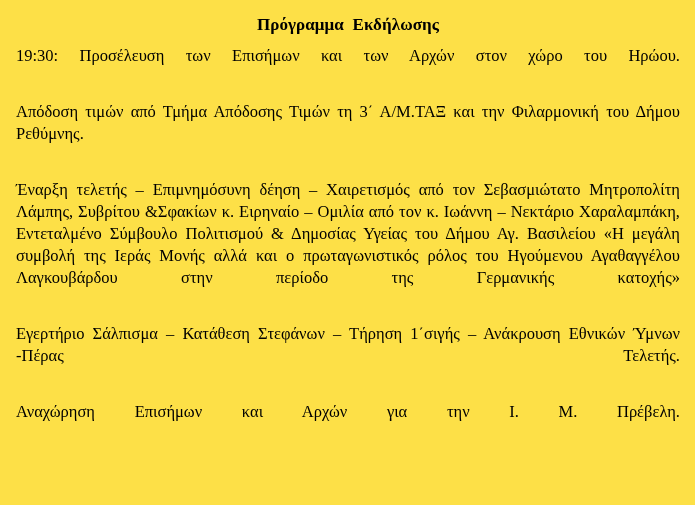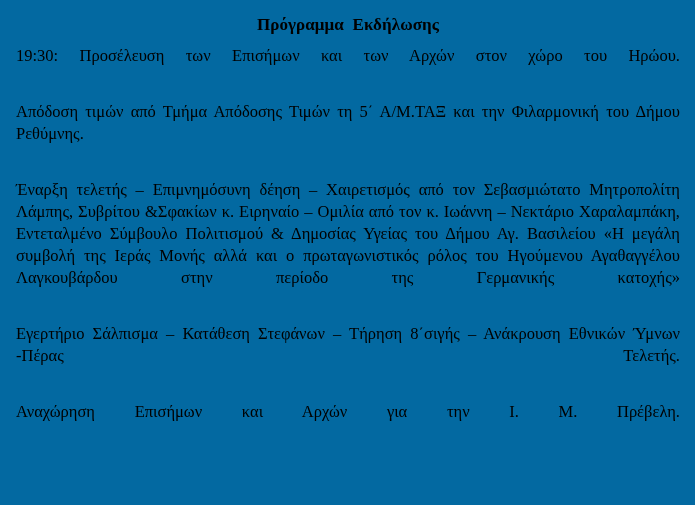--- a/index.html
+++ b/index.html
@@ -13,21 +13,21 @@
     overflow: hidden;
     font-family: "Liberation Serif", "DejaVu Serif", serif;
     color: #000000;
     -webkit-font-smoothing: antialiased;
   }
   #document-page {
     box-sizing: border-box;
     width: 695px;
     height: 505px;
     padding: 14px 15px 0 16px;
-    background: #0369a1;
+    background: #fde047;
   }
   #doc-title {
     text-align: center;
     font-size: 17px;
     font-weight: bold;
     line-height: 22px;
     margin: 0 0 9px 0;
     letter-spacing: 0.1px;
     white-space: pre;
   }
@@ -53,21 +53,21 @@
 </head>
 <body>
 
 <div id="document-page">
 
   <h1 id="doc-title">Πρόγραμμα  Εκδήλωσης</h1>
 
   <p class="para">19:30: Προσέλευση των Επισήμων και των Αρχών στον χώρο του Ηρώου.</p>
 
 
-  <p class="para">Απόδοση τιμών από Τμήμα Απόδοσης Τιμών τη 5΄ Α/Μ.ΤΑΞ και την Φιλαρμονική του Δήμου Ρεθύμνης.</p>
+  <p class="para">Απόδοση τιμών από Τμήμα Απόδοσης Τιμών τη 3΄ Α/Μ.ΤΑΞ και την Φιλαρμονική του Δήμου Ρεθύμνης.</p>
 
   <p class="para">Έναρξη τελετής – Επιμνημόσυνη δέηση – Χαιρετισμός από τον Σεβασμιώτατο Μητροπολίτη Λάμπης, Συβρίτου &amp;Σφακίων κ. Ειρηναίο – Ομιλία από τον κ. Ιωάννη – Νεκτάριο Χαραλαμπάκη, Εντεταλμένο Σύμβουλο Πολιτισμού &amp; Δημοσίας Υγείας του Δήμου Αγ. Βασιλείου «Η μεγάλη συμβολή της Ιεράς Μονής αλλά και ο πρωταγωνιστικός ρόλος του Ηγούμενου Αγαθαγγέλου Λαγκουβάρδου στην περίοδο της Γερμανικής κατοχής»</p>
 
-  <p class="para">Εγερτήριο Σάλπισμα – Κατάθεση Στεφάνων – Τήρηση 8΄σιγής – Ανάκρουση Εθνικών Ύμνων -Πέρας Τελετής.</p>
+  <p class="para">Εγερτήριο Σάλπισμα – Κατάθεση Στεφάνων – Τήρηση 1΄σιγής – Ανάκρουση Εθνικών Ύμνων -Πέρας Τελετής.</p>
 
   <p class="para">Αναχώρηση Επισήμων και Αρχών για την Ι. Μ. Πρέβελη.</p>
 
 </div>
 
 </body></html>

